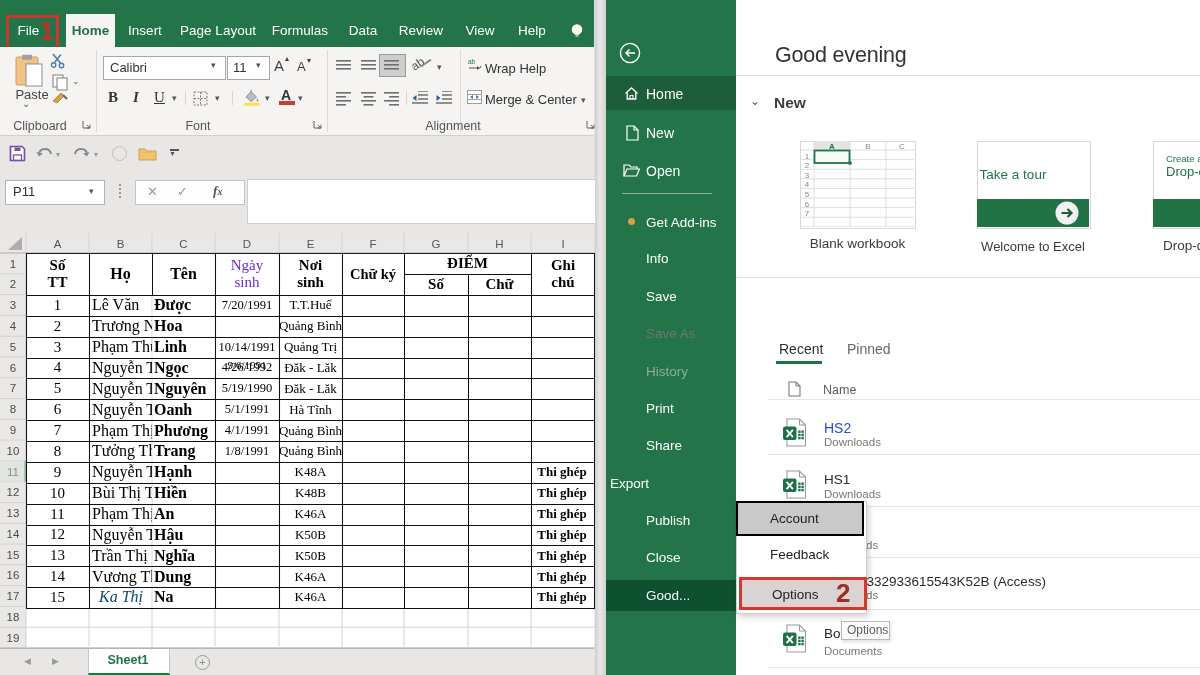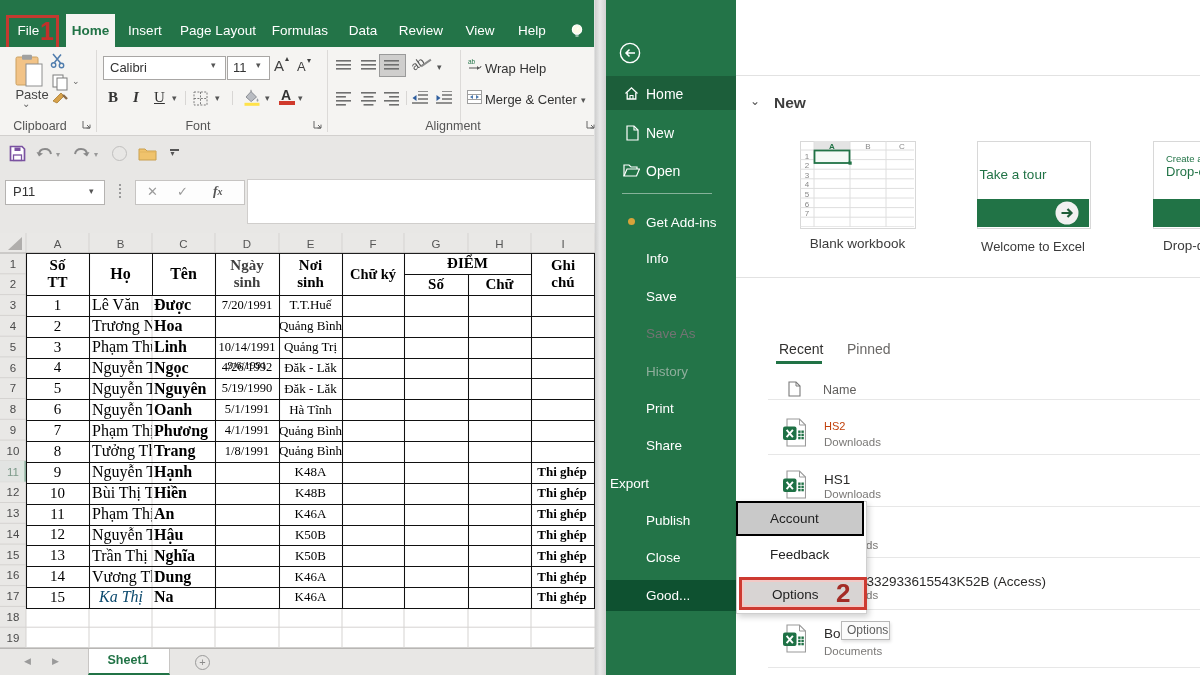--- a/index.html
+++ b/index.html
@@ -283,21 +283,21 @@
       <line x1="342.5" y1="0" x2="342.5" y2="355" stroke="#111" stroke-width="1.05"></line>
       <line x1="404.5" y1="0" x2="404.5" y2="355" stroke="#111" stroke-width="1.05"></line>
       <line x1="531.5" y1="0" x2="531.5" y2="355" stroke="#111" stroke-width="1.05"></line>
       <line x1="594.5" y1="0" x2="594.5" y2="355" stroke="#111" stroke-width="1.05"></line>
       <line x1="468.5" y1="21.5" x2="468.5" y2="355" stroke="#111" stroke-width="1.05"></line>
       <line x1="152.5" y1="0" x2="152.5" y2="42" stroke="#111" stroke-width="1.05"></line>
     </svg>
 <div class="t" style="left:26px;top:253px;width:63px;height:42px;display:flex;align-items:center;justify-content:center;text-align:center;font-weight:700;font-size:15px;font-family:'Liberation Serif',serif;color:#000;line-height:1.12;white-space:normal;">Số<br>TT</div>
 <div class="t" style="left:89px;top:253px;width:63px;height:42px;display:flex;align-items:center;justify-content:center;text-align:center;font-weight:700;font-size:16px;font-family:'Liberation Serif',serif;color:#000;line-height:1.12;white-space:normal;">Họ</div>
 <div class="t" style="left:152px;top:253px;width:63px;height:42px;display:flex;align-items:center;justify-content:center;text-align:center;font-weight:700;font-size:16px;font-family:'Liberation Serif',serif;color:#000;line-height:1.12;white-space:normal;">Tên</div>
-<div class="t" style="left:215px;top:253px;width:64px;height:42px;display:flex;align-items:center;justify-content:center;text-align:center;font-weight:700;font-size:15px;font-family:'Liberation Serif',serif;color:#404040;line-height:1.12;white-space:normal;">Ngày<br>sinh</div>
+<div class="t" style="left:215px;top:253px;width:64px;height:42px;display:flex;align-items:center;justify-content:center;text-align:center;font-weight:400;font-size:15px;font-family:'Liberation Serif',serif;color:#6d28d9;line-height:1.12;white-space:normal;">Ngày<br>sinh</div>
 <div class="t" style="left:279px;top:253px;width:63px;height:42px;display:flex;align-items:center;justify-content:center;text-align:center;font-weight:700;font-size:15px;font-family:'Liberation Serif',serif;color:#000;line-height:1.12;white-space:normal;">Nơi<br>sinh</div>
 <div class="t" style="left:342px;top:253px;width:62px;height:42px;display:flex;align-items:center;justify-content:center;text-align:center;font-weight:700;font-size:14.5px;font-family:'Liberation Serif',serif;color:#000;line-height:1.12;white-space:normal;">Chữ ký</div>
 <div class="t" style="left:404px;top:253px;width:127px;height:21px;display:flex;align-items:center;justify-content:center;text-align:center;font-weight:700;font-size:15px;font-family:'Liberation Serif',serif;color:#000;line-height:1.12;white-space:normal;">ĐIỂM</div>
 <div class="t" style="left:404px;top:274px;width:64px;height:21px;display:flex;align-items:center;justify-content:center;text-align:center;font-weight:700;font-size:15px;font-family:'Liberation Serif',serif;color:#000;line-height:1.12;white-space:normal;">Số</div>
 <div class="t" style="left:468px;top:274px;width:63px;height:21px;display:flex;align-items:center;justify-content:center;text-align:center;font-weight:700;font-size:15px;font-family:'Liberation Serif',serif;color:#000;line-height:1.12;white-space:normal;">Chữ</div>
 <div class="t" style="left:531px;top:253px;width:64px;height:42px;display:flex;align-items:center;justify-content:center;text-align:center;font-weight:700;font-size:15px;font-family:'Liberation Serif',serif;color:#000;line-height:1.12;white-space:normal;">Ghi<br>chú</div>
 <div class="t" style="left:26px;top:295.0px;width:63px;height:20.8px;display:flex;align-items:center;justify-content:center;font-size:15px;font-family:'Liberation Serif',serif;color:#000;">1</div>
 <div class="t" style="left:92px;top:295.0px;width:60px;height:20.8px;display:flex;align-items:center;font-size:16px;font-family:'Liberation Serif',serif;color:#000;overflow:hidden;">Lê Văn</div>
 <div class="t" style="left:154px;top:295.0px;width:61px;height:20.8px;display:flex;align-items:center;font-weight:700;font-size:16px;font-family:'Liberation Serif',serif;color:#000;overflow:hidden;">Được</div>
 <div class="t" style="left:215px;top:295.0px;width:64px;height:20.8px;display:flex;align-items:center;justify-content:center;font-size:12.5px;font-family:'Liberation Serif',serif;color:#000;">7/20/1991</div>
@@ -409,20 +409,21 @@
 <div class="t" style="left:646px;top:288.5px;font-size:13.5px;color:#fff;">Save</div>
 <div class="t" style="left:646px;top:326.0px;font-size:13.5px;color:#737373;">Save As</div>
 <div class="t" style="left:646px;top:363.5px;font-size:13.5px;color:#8fae9c;">History</div>
 <div class="t" style="left:646px;top:400.5px;font-size:13.5px;color:#fff;">Print</div>
 <div class="t" style="left:646px;top:438.0px;font-size:13.5px;color:#fff;">Share</div>
 <div class="t" style="left:610px;top:475.5px;font-size:13.5px;color:#fff;">Export</div>
 <div class="t" style="left:646px;top:512.5px;font-size:13.5px;color:#fff;">Publish</div>
 <div class="t" style="left:646px;top:550.0px;font-size:13.5px;color:#fff;">Close</div>
 <div class="a" style="left:606px;top:580px;width:130px;height:31px;background:#0e5130;"></div>
 <div class="t" style="left:646px;top:587.5px;font-size:13.5px;color:#fff;">Good...</div>
+<div class="t" style="left:775px;top:43px;font-size:21.5px;color:#333;letter-spacing:-0.2px;">Good evening</div>
 <div class="a" style="left:736px;top:75px;width:464px;height:1px;background:#e2e2e2;"></div>
 <div class="t" style="left:750px;top:94px;font-size:12px;color:#555;">⌄</div>
 <div class="t" style="left:774px;top:94px;font-size:15.5px;font-weight:600;color:#3d3d3d;">New</div>
 <div class="a" style="left:800px;top:141px;width:114px;height:86px;background:#fff;border:1px solid #d8d8d8;"></div>
 <svg class="a" style="left:800px;top:141px" width="114" height="86" viewBox="0 0 114 86">
       <rect x="14" y="0" width="36" height="9" fill="#e4e4e4"></rect>
       <line x1="0" y1="9.0" x2="114" y2="9.0" stroke="#dedede"></line>
       <line x1="0" y1="18.6" x2="114" y2="18.6" stroke="#dedede"></line>
       <line x1="0" y1="28.2" x2="114" y2="28.2" stroke="#dedede"></line>
       <line x1="0" y1="37.8" x2="114" y2="37.8" stroke="#dedede"></line>
@@ -483,21 +484,21 @@
 <path d="M3.6 11.8 L9.9 19.1 M9.9 11.8 L3.6 19.1" stroke="#fff" stroke-width="1.9"></path>
 <g fill="#1e7145">
 <rect x="15.2" y="12.5" width="2.4" height="2.4"></rect>
         <rect x="18.4" y="12.5" width="2.4" height="2.4"></rect>
 <rect x="15.2" y="15.7" width="2.4" height="2.4"></rect>
         <rect x="18.4" y="15.7" width="2.4" height="2.4"></rect>
 <rect x="15.2" y="18.9" width="2.4" height="2.4"></rect>
         <rect x="18.4" y="18.9" width="2.4" height="2.4"></rect>
 </g>
     </svg>
-<div class="t" style="left:824px;top:420px;font-size:11px;color:#c2410c;">HS2</div>
+<div class="t" style="left:824px;top:420px;font-size:14px;color:#1d4ed8;">HS2</div>
 <div class="t" style="left:824px;top:435.5px;font-size:11.5px;color:#7a7876;">Downloads</div>
 <svg class="a" style="left:783px;top:470px" width="23" height="29" viewBox="0 0 23 29">
 <path d="M4 1 H16.5 L22.5 7 V28 H4 Z" fill="#fff" stroke="#9a9a9a" stroke-width="1.1"></path>
 <path d="M16.5 1 V7 H22.5" fill="none" stroke="#9a9a9a" stroke-width="1"></path>
 <rect x="0" y="8.5" width="13.5" height="13.5" rx="2" fill="#1e7145"></rect>
 <path d="M3.6 11.8 L9.9 19.1 M9.9 11.8 L3.6 19.1" stroke="#fff" stroke-width="1.9"></path>
 <g fill="#1e7145">
 <rect x="15.2" y="12.5" width="2.4" height="2.4"></rect>
         <rect x="18.4" y="12.5" width="2.4" height="2.4"></rect>
 <rect x="15.2" y="15.7" width="2.4" height="2.4"></rect>

